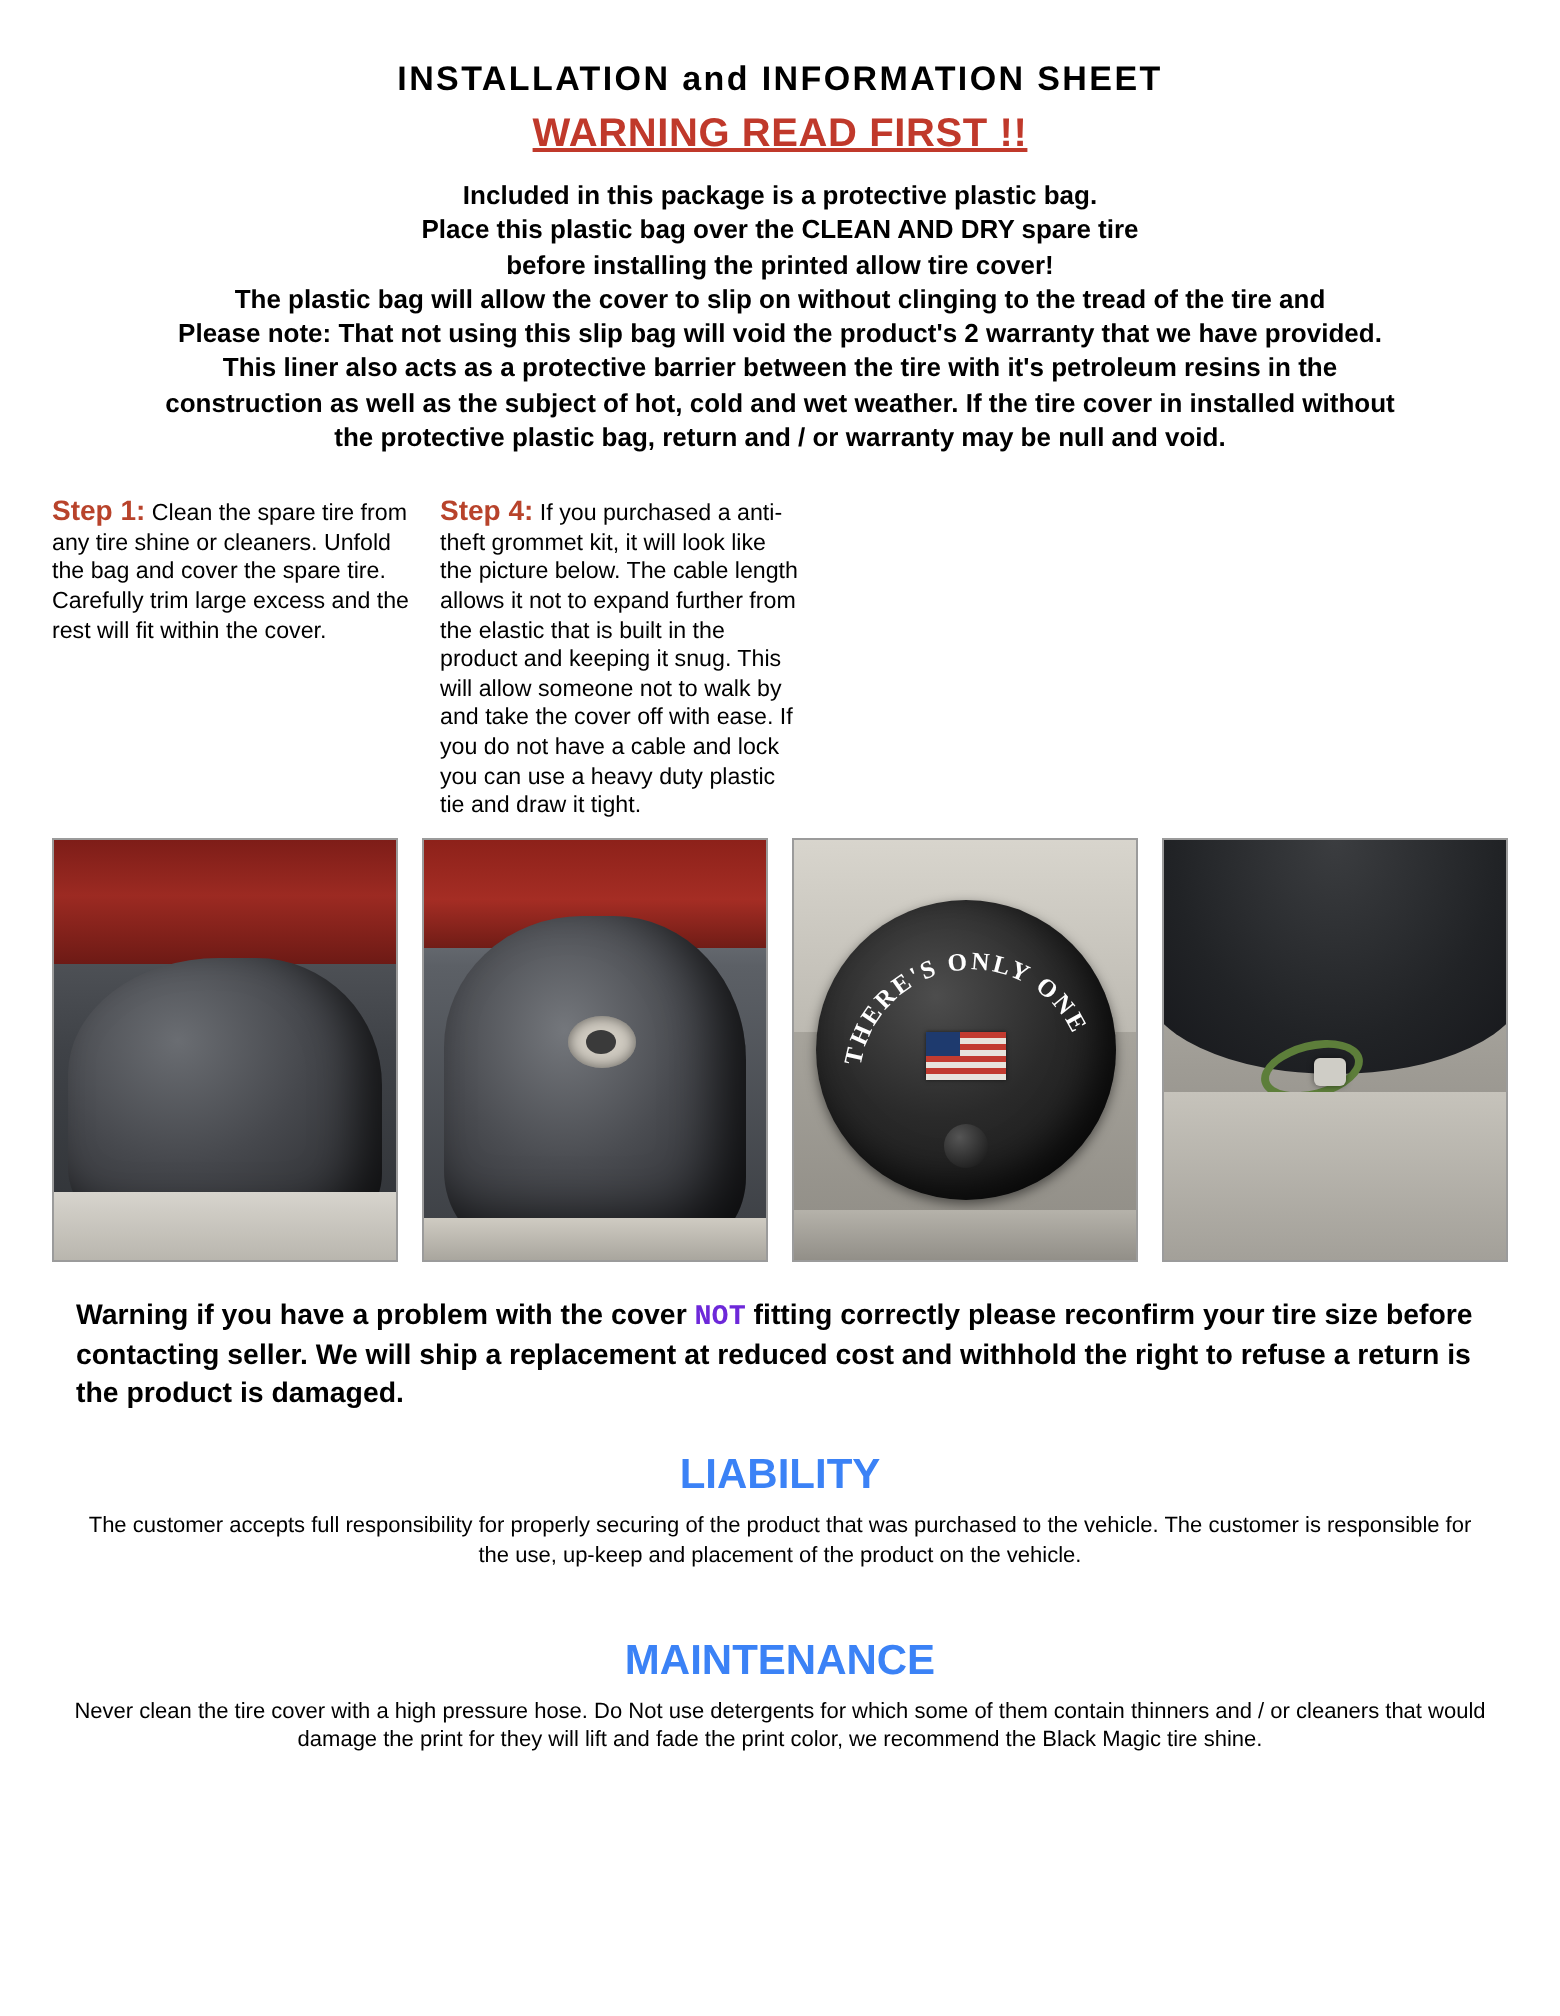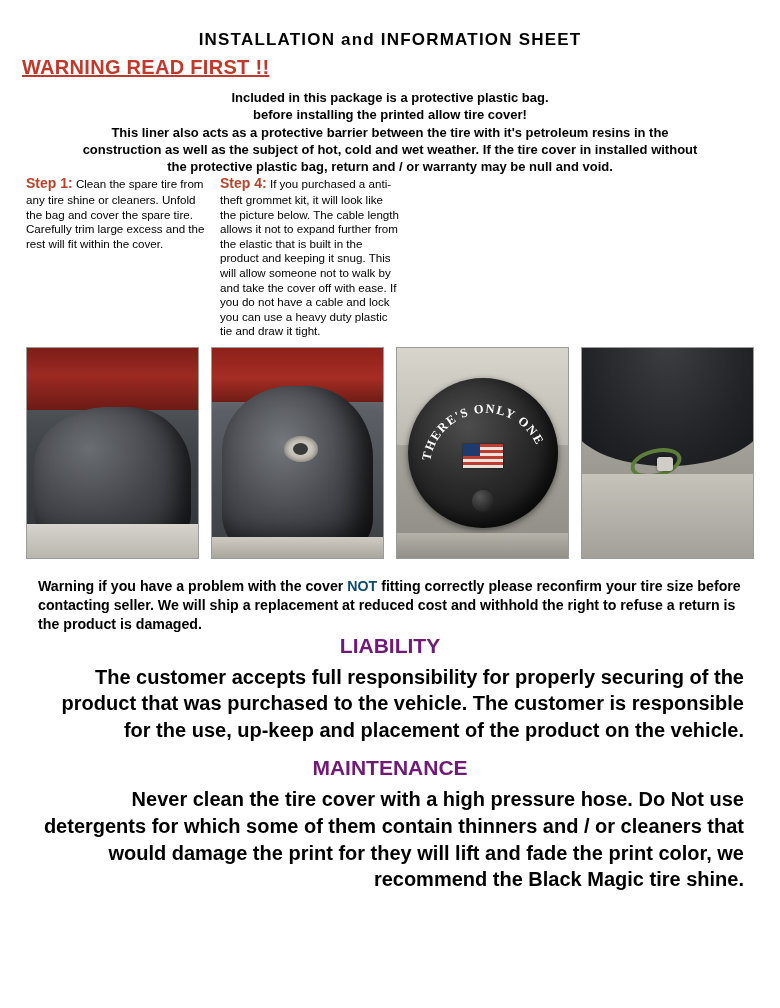--- a/index.html
+++ b/index.html
@@ -23,37 +23,39 @@
   }
   .title {
     text-align: center;
     font-size: 17px;
     font-weight: bold;
     letter-spacing: 1.2px;
     margin-top: 30px;
     margin-bottom: 6px;
   }
   .warning-head {
+    text-align: center;
     font-size: 20px;
     font-weight: bold;
     color: #c0392b;
     text-decoration: underline;
     margin-bottom: 10px;
     letter-spacing: 0.3px;
   }
   .intro {
     text-align: center;
     font-size: 13px;
     font-weight: bold;
     line-height: 1.33;
     margin: 0 6px 0 6px;
   }
   .intro p { margin: 0; }
   .steps {
     display: flex;
+    margin-top: 20px;
     gap: 12px;
     padding: 0 4px;
   }
   .step {
     width: 25%;
     font-size: 11.6px;
     line-height: 1.26;
   }
   .step .lbl {
     color: #b8432b;
@@ -177,51 +179,54 @@
     position: absolute; left: 0; bottom: 0; width: 100%; height: 40%;
     background: linear-gradient(#c6c3bb, #a3a099);
   }
   .warn-block {
     margin-top: 18px;
     padding: 0 16px;
     font-size: 14.2px;
     font-weight: bold;
     line-height: 1.33;
   }
-  .warn-block .red { color: #0c4a6e; }
+  .warn-block .red { color: #6d28d9; font-family: Liberation Mono, monospace; }
   .section-head {
     text-align: center;
     font-size: 21px;
     font-weight: bold;
-    color: #701a75;
-    margin-top: 0;
+    color: #3b82f6;
+    margin-top: 20px;
     margin-bottom: 6px;
   }
   .center-block {
-    text-align: right;
-    font-size: 20px;
-    font-weight: bold;
+    text-align: center;
+    font-size: 11px;
+    font-weight: normal;
     line-height: 1.33;
     padding: 0 14px;
   }
   .center-block p { margin: 0; }
   .gap { height: 13px; }
 </style>
 </head>
 <body>
 
 <div class="page">
 
   <div class="title">INSTALLATION  and  INFORMATION  SHEET</div>
 
   <div class="warning-head">WARNING READ FIRST !!</div>
 
   <div class="intro">
     <p>Included in this package is a protective plastic bag.</p>
+    <p>Place this plastic bag over the CLEAN AND DRY spare tire</p>
     <p>before installing the printed allow tire cover!</p>
+    <p>The plastic bag will allow the cover to slip on without clinging to the tread of the tire and</p>
+    <p>Please note: That not using this slip bag will void the product's 2 warranty that we have provided.</p>
     <p>This liner also acts as a protective barrier between the tire with it's petroleum resins in the</p>
     <p>construction as well as the subject of hot, cold and wet weather.  If the tire cover in installed without</p>
     <p>the protective plastic bag, return and / or warranty may be null and void.</p>
   </div>
 
   <div class="steps">
     <div class="step">
       <span class="lbl">Step 1:</span><span> Clean the spare tire from any tire shine or cleaners.  Unfold the bag and cover the spare tire. Carefully trim large excess and the rest will fit within the cover.</span>
     </div>
     <div class="step">

